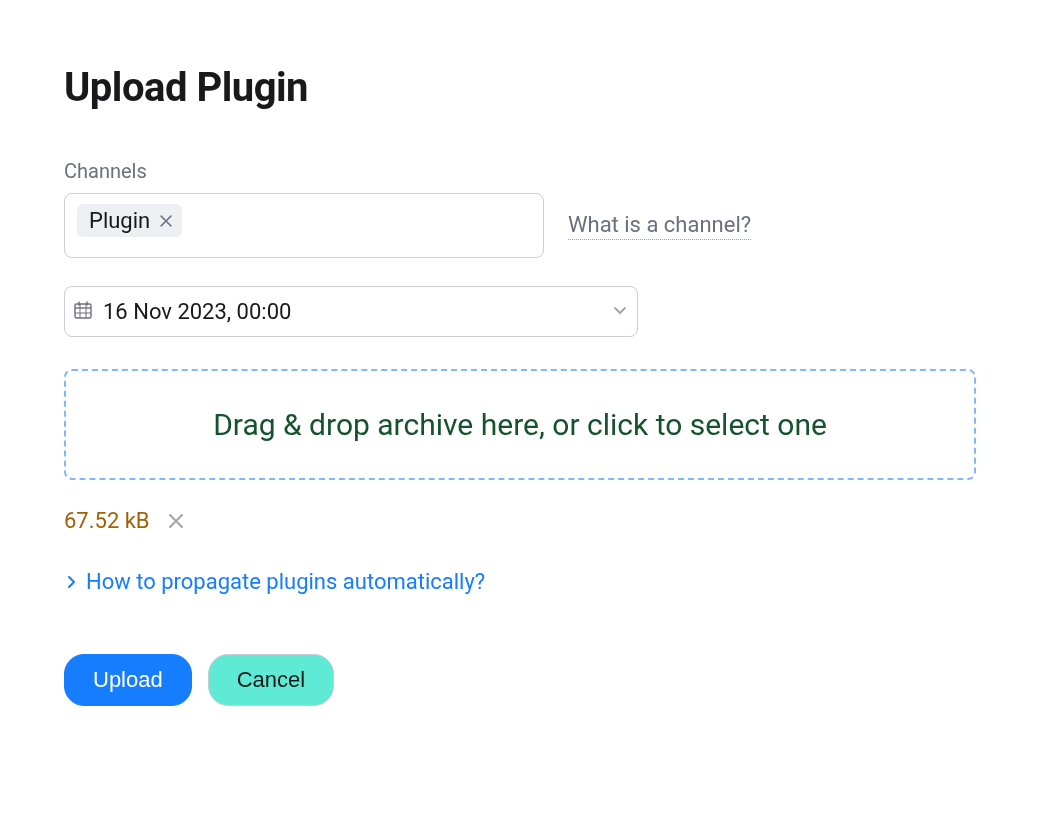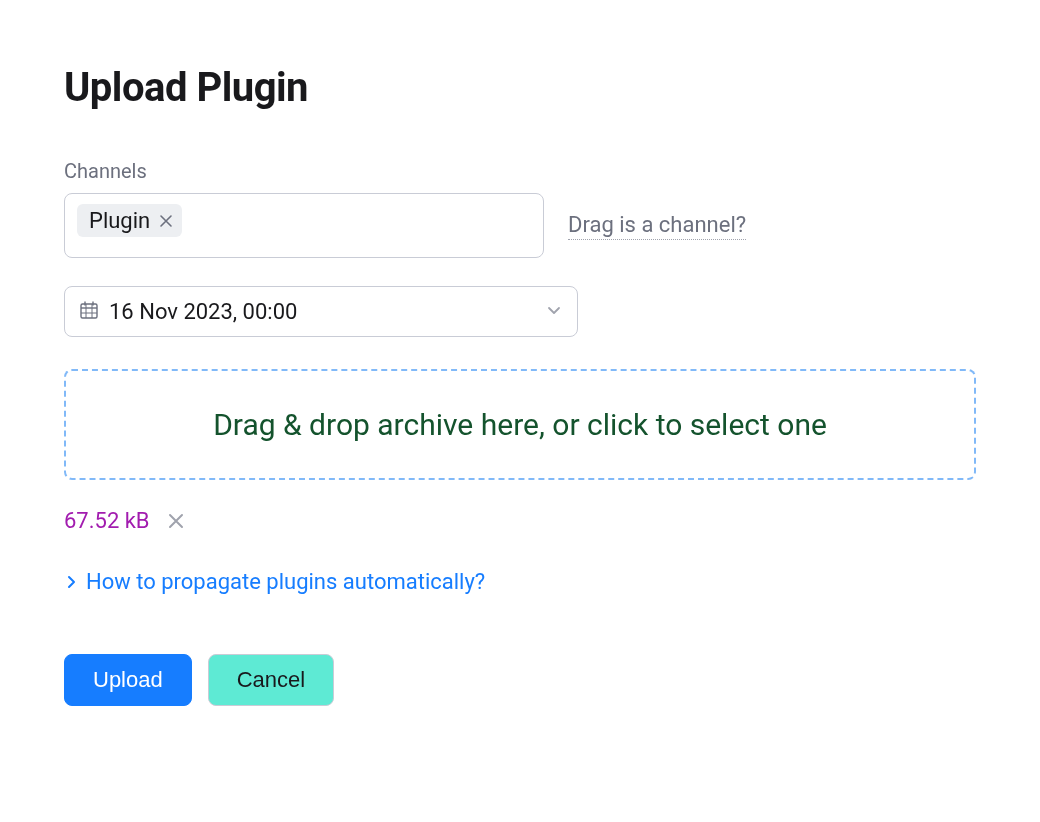--- a/index.html
+++ b/index.html
@@ -70,24 +70,24 @@
       color: #a0a3ad;
     }
     .help-link {
       font-size: 22px;
       color: #6c707e;
       border-bottom: 1px dotted #a0a3ad;
       cursor: pointer;
       padding-bottom: 2px;
     }
     .date-box {
-      width: 514px;
+      width: 574px;
       border: 1px solid #c9ccd6;
       border-radius: 8px;
-      padding: 12px 14px;
+      padding: 12px 8px;
       display: flex;
       align-items: center;
       gap: 10px;
       margin-bottom: 32px;
       cursor: pointer;
     }
     .calendar-icon {
       color: #6c707e;
     }
     .date-text {
@@ -120,21 +120,21 @@
     .file-name {
       font-size: 22px;
       font-weight: 700;
       color: #19191c;
       flex: 1;
       white-space: nowrap;
       overflow: hidden;
     }
     .file-size {
       font-size: 22px;
-      color: #a21caf;
+      color: #a16207;
     }
     .file-remove {
       color: #a0a3ad;
       cursor: pointer;
       display: inline-flex;
     }
     .propagate-link {
       display: flex;
       align-items: center;
       gap: 8px;
@@ -146,21 +146,21 @@
     .propagate-chevron {
       color: #167dff;
     }
     .button-row {
       display: flex;
       gap: 16px;
     }
     .btn {
       font-size: 22px;
       padding: 12px 28px;
-      border-radius: 8px;
+      border-radius: 20px;
       cursor: pointer;
       border: 1px solid transparent;
     }
     .btn-primary {
       background: #167dff;
       color: #ffffff;
       border-color: #167dff;
     }
     .btn-secondary {
       background: #5eead4;
@@ -179,21 +179,21 @@
   <div class="channel-box">
     <div class="tag">
       <span class="tag-label">Plugin</span>
       <span class="tag-close">
         <svg width="16" height="16" viewBox="0 0 16 16" fill="none">
           <path d="M3 3 L13 13 M13 3 L3 13" stroke="currentColor" stroke-width="1.6" stroke-linecap="round"></path>
         </svg>
       </span>
     </div>
   </div>
-  <span class="help-link">Drag is a channel?</span>
+  <span class="help-link">What is a channel?</span>
 </div>
 
 <div class="date-box">
   <span class="calendar-icon">
     <svg width="20" height="20" viewBox="0 0 20 20" fill="none">
       <rect x="2" y="4" width="16" height="14" rx="1.5" stroke="#6c707e" stroke-width="1.4"></rect>
       <line x1="2" y1="8" x2="18" y2="8" stroke="#6c707e" stroke-width="1.4"></line>
       <line x1="7" y1="4" x2="7" y2="18" stroke="#6c707e" stroke-width="1"></line>
       <line x1="13" y1="4" x2="13" y2="18" stroke="#6c707e" stroke-width="1"></line>
       <line x1="2" y1="13" x2="18" y2="13" stroke="#6c707e" stroke-width="1"></line>

